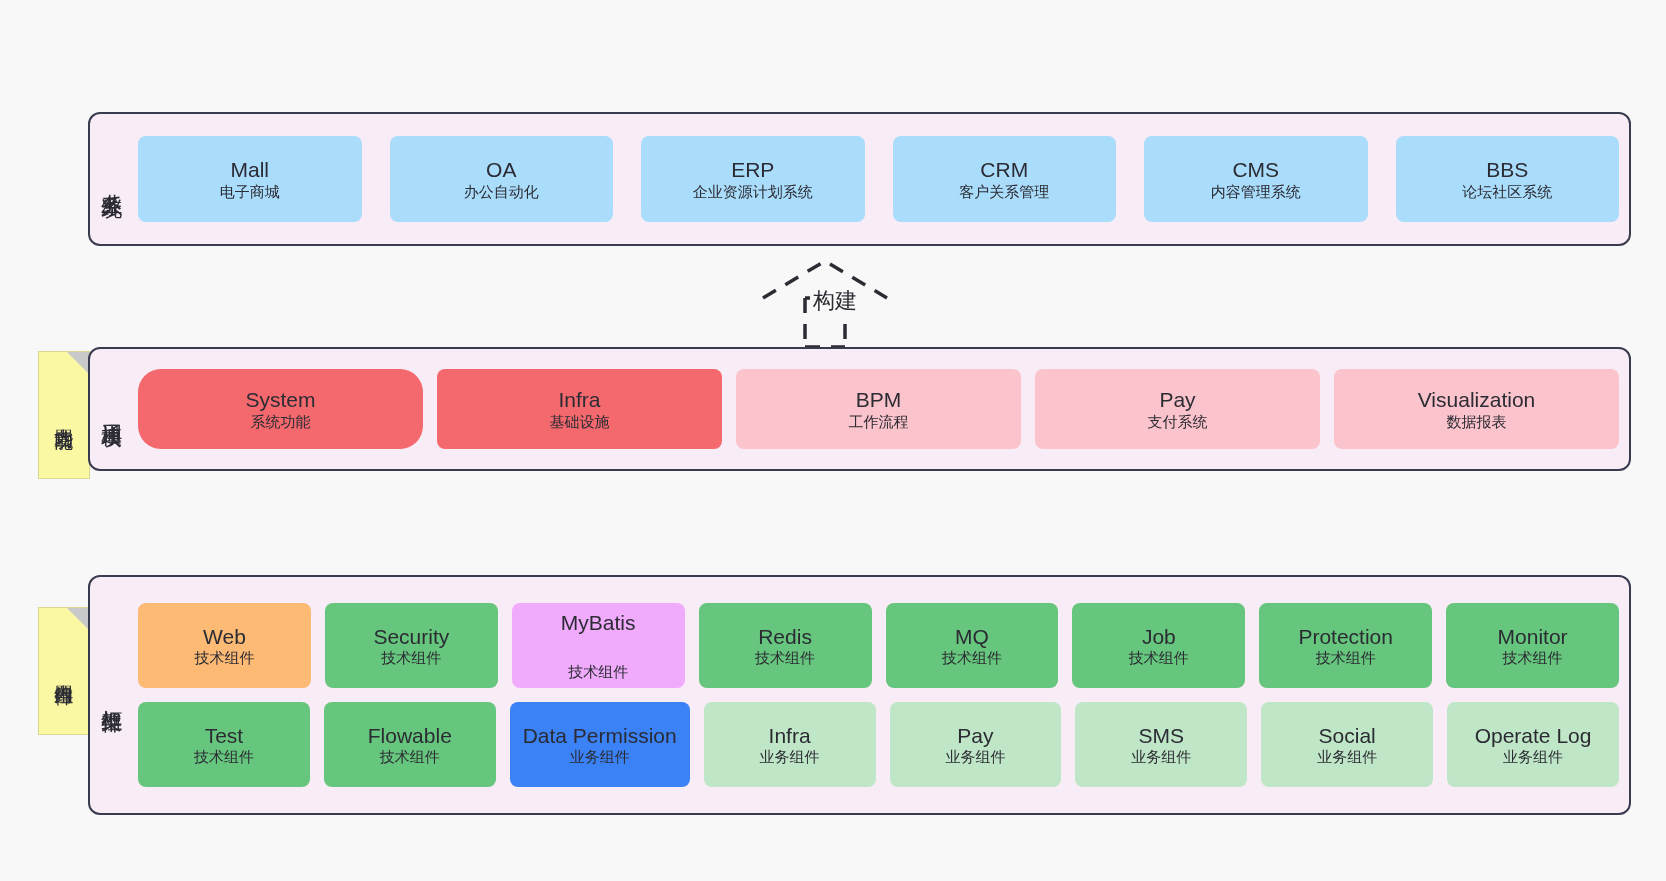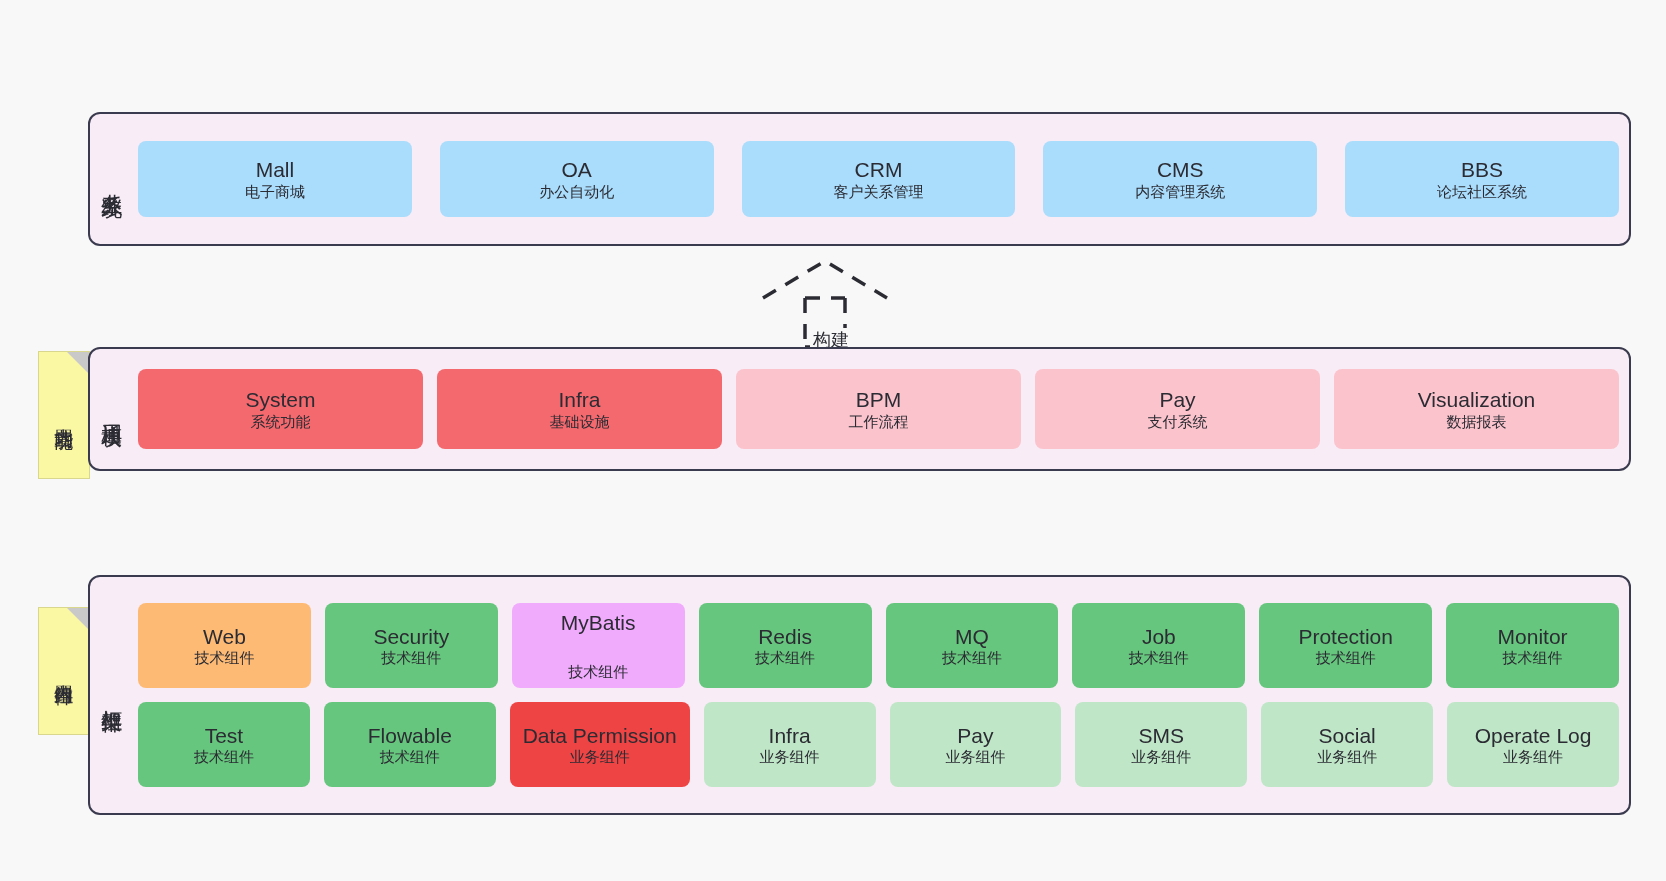--- a/index.html
+++ b/index.html
@@ -105,46 +105,49 @@
     width: 0; height: 0;
     border-left: 22px solid transparent;
     border-top: 22px solid #c9c9c9;
   }
 
   
   .arrow { position: absolute; }
   .arrow svg { display: block; overflow: visible; }
   .arrow .lbl {
     position: absolute;
-    font-size: 18px;
+    font-size: 22px;
     color: #2b2b33;
     background: #f8f8f8;
     padding: 0 3px;
     white-space: nowrap;
     user-select: none;
-    margin-top: 42px;
   }
 </style>
 </head>
 <body>
 
 <div id="canvas">
 
   <div class="layer" style="left:88px; top:112px; width:1543px; height:134px;">
     <div class="layer-title">业务系统</div>
     <div class="layer-body">
       <div class="rows-wrap">
-        <div class="row" style="height:76px;gap:28px;">
+        <div class="row" style="height:86px;gap:28px;">
           <div class="card c-blue" style="background: rgb(170, 220, 251);">
             <span class="en">Mall</span>
             <span class="cn">电子商城</span>
           </div>
           <div class="card c-blue" style="background: rgb(170, 220, 251);">
             <span class="en">OA</span>
             <span class="cn">办公自动化</span>
+          </div>
+          <div class="card c-blue" style="background: rgb(170, 220, 251);">
+            <span class="en">ERP</span>
+            <span class="cn">企业资源计划系统</span>
           </div>
           <div class="card c-blue" style="background: rgb(170, 220, 251);">
             <span class="en">CRM</span>
             <span class="cn">客户关系管理</span>
           </div>
           <div class="card c-blue" style="background: rgb(170, 220, 251);">
             <span class="en">CMS</span>
             <span class="cn">内容管理系统</span>
           </div>
           <div class="card c-blue" style="background: rgb(170, 220, 251);">
@@ -167,21 +170,21 @@
   <div class="note" style="left:38px; top:351px; height:128px;">
     <span class="fold"></span>
     <span>内置功能</span>
   </div>
 
   <div class="layer" style="left:88px; top:347px; width:1543px; height:124px;">
     <div class="layer-title">通用模块</div>
     <div class="layer-body">
       <div class="rows-wrap">
         <div class="row" style="height:80px;">
-          <div class="card c-red" style="background: rgb(244, 105, 110);">
+          <div class="card c-red" style="background: rgb(244, 105, 110); border-radius: 23px;">
             <span class="en">System</span>
             <span class="cn">系统功能</span>
           </div>
           <div class="card c-red" style="background: rgb(244, 105, 110);">
             <span class="en">Infra</span>
             <span class="cn">基础设施</span>
           </div>
           <div class="card c-pink" style="background: rgb(251, 195, 204);">
             <span class="en">BPM</span>
             <span class="cn">工作流程</span>
@@ -247,21 +250,21 @@
 
         <div class="row" style="height:85px;">
           <div class="card c-green" style="background: rgb(102, 198, 125);">
             <span class="en">Test</span>
             <span class="cn">技术组件</span>
           </div>
           <div class="card c-green" style="background: rgb(102, 198, 125);">
             <span class="en">Flowable</span>
             <span class="cn">技术组件</span>
           </div>
-          <div class="card c-lightgreen" style="padding: 4px 8px; background: #ef4444;">
+          <div class="card c-lightgreen" style="padding: 4px 8px; background: #3b82f6;">
             <span class="en">Data Permission</span>
             <span class="cn">业务组件</span>
           </div>
           <div class="card c-lightgreen" style="background: rgb(191, 230, 198);">
             <span class="en">Infra</span>
             <span class="cn">业务组件</span>
           </div>
           <div class="card c-lightgreen" style="background: rgb(191, 230, 198);">
             <span class="en">Pay</span>
             <span class="cn">业务组件</span>

